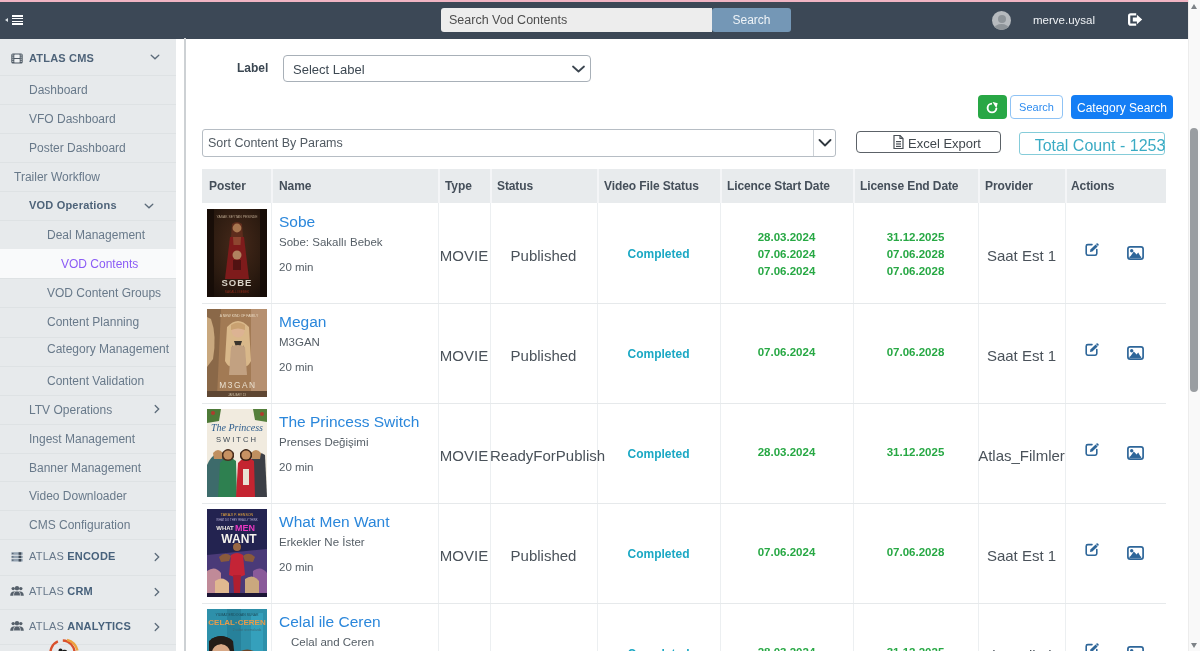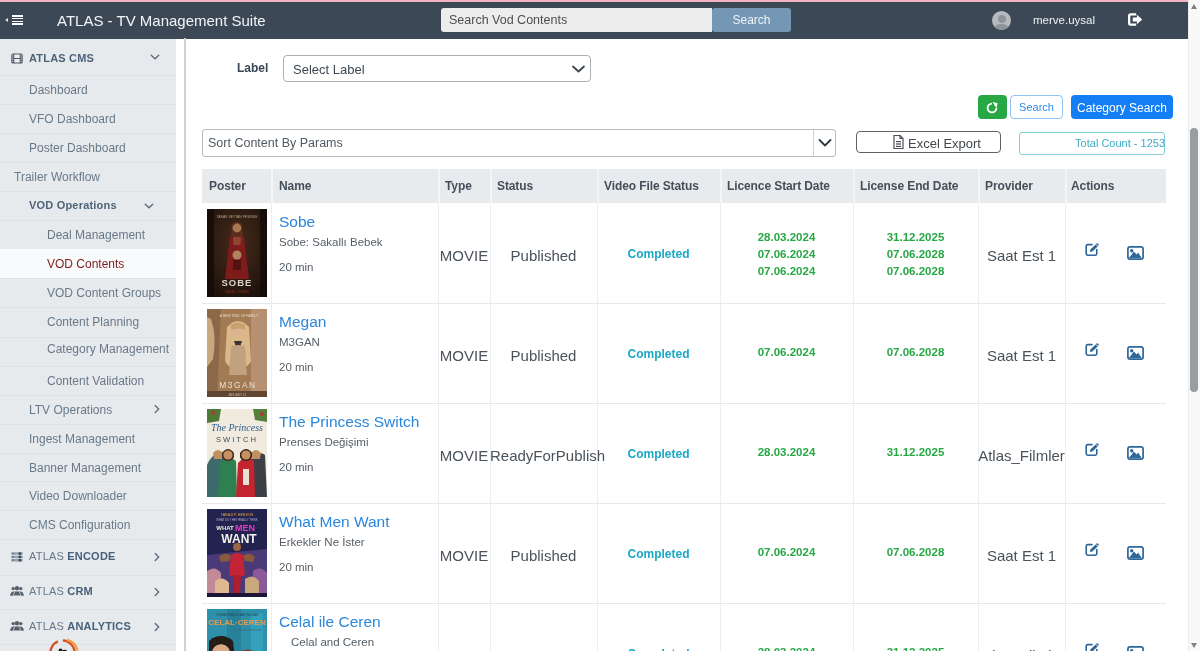--- a/index.html
+++ b/index.html
@@ -33,21 +33,20 @@
 
   <div class="abs" style="left:0;top:2px;width:1190px;height:37px;background:#3c4856;"></div>
 
   <div class="abs" style="left:5px;top:18px;width:0;height:0;border-top:2.5px solid transparent;border-bottom:2.5px solid transparent;border-right:3.5px solid #dfe5ea;"></div>
   <div class="abs" style="left:12px;top:15px;width:11px;height:11px;">
     <div style="position:absolute;top:0;width:11px;height:1.6px;background:#fff;"></div>
     <div style="position:absolute;top:2.8px;width:11px;height:1.6px;background:#fff;"></div>
     <div style="position:absolute;top:5.6px;width:11px;height:1.6px;background:#fff;"></div>
     <div style="position:absolute;top:8.4px;width:11px;height:1.6px;background:#fff;"></div>
   </div>
-  <div class="abs" style="left:57px;top:12px;font-size:15px;color:#f2f5f8;">ATLAS - TV Management Suite</div>
 
   <div class="abs" style="left:441px;top:8px;width:271px;height:24px;background:#ededed;border-radius:3px 0 0 3px;"></div>
   <div class="abs" style="left:449px;top:13px;font-size:12.5px;color:#4e4e4e;">Search Vod Contents</div>
   <div class="abs" style="left:712px;top:8px;width:79px;height:24px;background:#7497b6;border-radius:3px;"></div>
   <div class="abs" style="left:712px;top:13px;width:79px;text-align:center;font-size:12px;color:#eef3f7;">Search</div>
 
   <div class="abs" style="left:992px;top:11px;width:19px;height:19px;border-radius:50%;background:#b6babe;overflow:hidden;">
     <div style="position:absolute;left:5.5px;top:3.5px;width:8px;height:8px;border-radius:50%;background:#8e9499;"></div>
     <div style="position:absolute;left:2px;top:12.5px;width:15px;height:10px;border-radius:50%;background:#8e9499;"></div>
   </div>
@@ -110,21 +109,21 @@
 
     <div class="abs sbitem" style="left:29px;top:82.5px;">Dashboard</div>
     <div class="abs sbitem" style="left:29px;top:111.5px;">VFO Dashboard</div>
     <div class="abs sbitem" style="left:29px;top:140.5px;">Poster Dashboard</div>
     <div class="abs sbitem" style="left:14px;top:169.5px;">Trailer Workflow</div>
     <div class="abs sbsec" style="left:29px;top:199px;text-align:center;">VOD Operations</div>
     <svg class="abs" style="left:144px;top:202.5px;" width="10" height="6" viewBox="0 0 10 6">
         <polyline points="1.2,1.2 5,4.8 8.8,1.2" fill="none" stroke="#5c6b7a" stroke-width="1.3" stroke-linecap="round"></polyline>
       </svg>
     <div class="abs sbitem" style="left:47px;top:228px;">Deal Management</div>
-    <div class="abs sbitem" style="left:47px;top:257px;color:#7f1d1d;">VOD Contents</div>
+    <div class="abs sbitem" style="left:61px;top:257px;color:#8b5cf6;">VOD Contents</div>
     <div class="abs sbitem" style="left:47px;top:286px;">VOD Content Groups</div>
     <div class="abs sbitem" style="left:47px;top:315px;">Content Planning</div>
     <div class="abs sbitem" style="left:47px;top:342px;">Category Management</div>
     <div class="abs sbitem" style="left:47px;top:373.5px;">Content Validation</div>
     <div class="abs sbitem" style="left:29px;top:402.5px;text-align:right;">LTV Operations</div>
     <svg class="abs" style="left:154px;top:404px;" width="6" height="10" viewBox="0 0 6 10">
         <polyline points="1.2,1.5 4.7,5 1.2,8.5" fill="none" stroke="#5c6b7a" stroke-width="1.3" stroke-linecap="round"></polyline>
       </svg>
     <div class="abs sbitem" style="left:29px;top:431.5px;">Ingest Management</div>
     <div class="abs sbitem" style="left:29px;top:460.5px;">Banner Management</div>
@@ -211,21 +210,21 @@
   <svg class="abs" style="left:893px;top:135px;" width="11" height="14" viewBox="0 0 11 14">
     <path d="M1 0.5 L7 0.5 L10 3.5 L10 13.5 L1 13.5 Z" fill="none" stroke="#4a5056" stroke-width="1.2"></path>
     <path d="M7 0.5 L7 3.5 L10 3.5" fill="none" stroke="#4a5056" stroke-width="1.2"></path>
     <rect x="3" y="6" width="5" height="1.2" fill="#4a5056"></rect>
     <rect x="3" y="8.4" width="5" height="1.2" fill="#4a5056"></rect>
     <rect x="3" y="10.8" width="5" height="1.2" fill="#4a5056"></rect>
   </svg>
   <div class="abs" style="left:908px;top:136px;font-size:13px;color:#40474d;">Excel Export</div>
 
   <div class="abs" style="left:1019px;top:132px;width:146px;height:23px;border:1px solid #85ccd9;border-radius:3px;background:#fff;"></div>
-  <div class="abs" style="left:1019px;top:137px;width:146px;text-align:right;font-size:11px;color:#3aabc4;">Total Count - 1253</div>
+  <div class="abs" style="left:1019px;top:137px;width:162px;text-align:center;font-size:16px;color:#3aabc4;">Total Count - 1253</div>
 
   <div class="abs" style="left:202px;top:169px;width:964px;height:34px;background:#e8ebed;"></div>
   <div id="hdr">
     <div class="abs th" style="left:209px;top:179px;">Poster</div>
     <div class="abs th" style="left:279px;top:179px;">Name</div>
     <div class="abs th" style="left:445px;top:179px;">Type</div>
     <div class="abs th" style="left:497px;top:179px;">Status</div>
     <div class="abs th" style="left:604px;top:179px;">Video File Status</div>
     <div class="abs th" style="left:727px;top:179px;">Licence Start Date</div>
     <div class="abs th" style="left:860px;top:179px;">License End Date</div>

